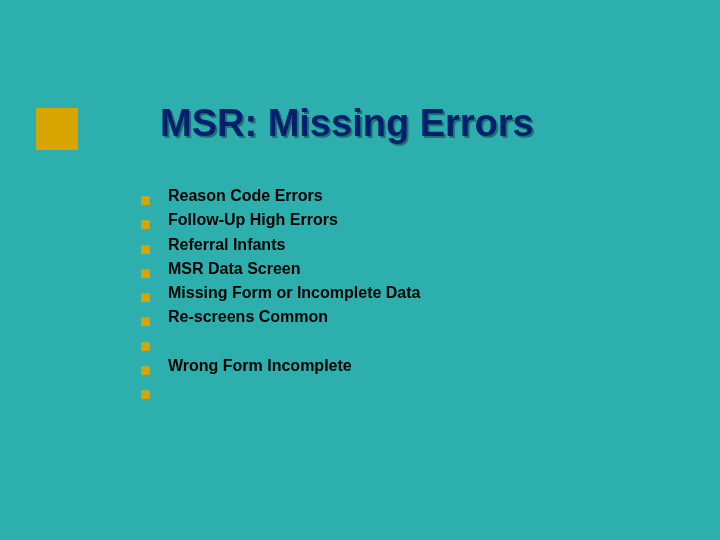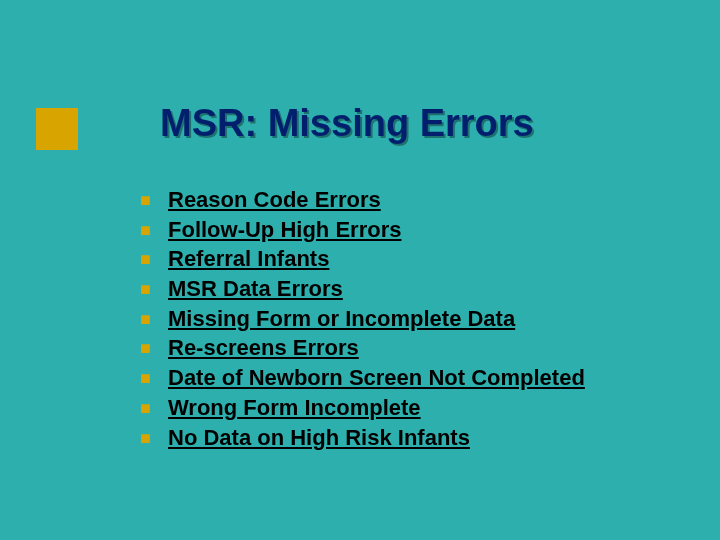--- a/index.html
+++ b/index.html
@@ -48,23 +48,22 @@
     color: #d8a400;
     font-size: 18px;
     width: 28px;
     flex: 0 0 28px;
     text-align: left;
     position: relative;
     top: 3px;
   }
   .label {
     color: #000000;
-    font-size: 22px;
+    font-size: 16px;
     font-weight: bold;
-    text-decoration: underline;
   }
 </style>
 </head>
 <body>
 
 <div class="accent-square"></div>
 
 <div class="title">MSR: Missing Errors</div>
 
 <div class="content">
@@ -75,35 +74,33 @@
   <div class="item">
     <span class="bullet">■</span>
     <span class="label">Follow-Up High Errors</span>
   </div>
   <div class="item">
     <span class="bullet">■</span>
     <span class="label">Referral Infants</span>
   </div>
   <div class="item">
     <span class="bullet">■</span>
-    <span class="label">MSR Data Errors</span>
+    <span class="label">MSR Data Screen</span>
   </div>
   <div class="item">
     <span class="bullet">■</span>
     <span class="label"> Missing Form or Incomplete Data</span>
   </div>
   <div class="item">
     <span class="bullet">■</span>
-    <span class="label">Re-screens Errors</span>
+    <span class="label">Re-screens Common</span>
   </div>
   <div class="item">
     <span class="bullet">■</span>
-    <span class="label">Date of Newborn Screen Not Completed</span>
   </div>
   <div class="item">
     <span class="bullet">■</span>
     <span class="label">Wrong Form Incomplete</span>
   </div>
   <div class="item">
     <span class="bullet">■</span>
-    <span class="label">No Data on High Risk Infants</span>
   </div>
 </div>
 
 </body></html>

